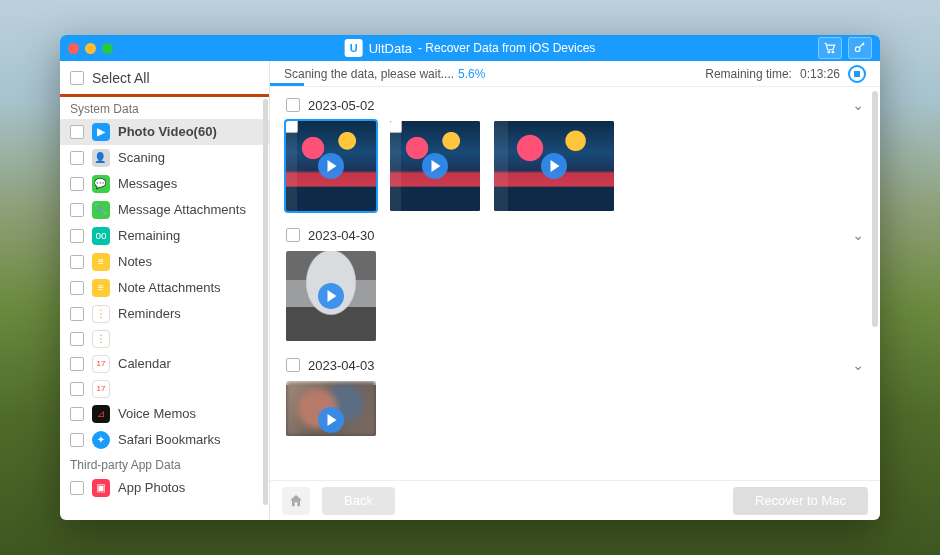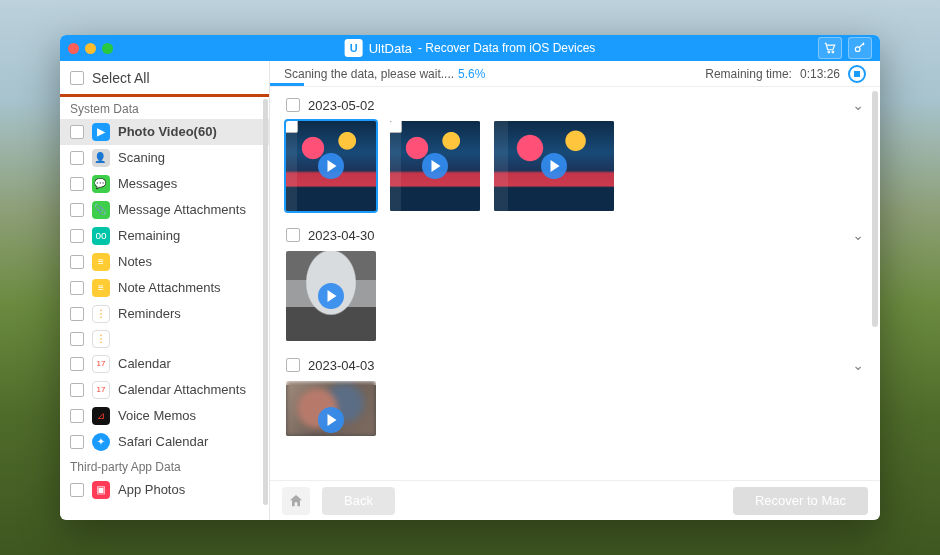--- a/index.html
+++ b/index.html
@@ -257,31 +257,30 @@
             <div class="sb-icon" style="background:#fff;border:1px solid #ddd;color:#ff9500">⋮</div>
           </div>
         <div class="sb-item">
             <input type="checkbox" style="">
             <div class="sb-icon" style="background:#fff;border:1px solid #ddd;color:#ff3b30;font-size:8px">17</div>
             <span>Calendar</span>
           </div>
         <div class="sb-item">
             <input type="checkbox" style="">
             <div class="sb-icon" style="background:#fff;border:1px solid #ddd;color:#ff3b30;font-size:8px">17</div>
-            <span>Calendar Attachments</span>
           </div>
         <div class="sb-item">
             <input type="checkbox" style="">
             <div class="sb-icon" style="background:#111;color:#ff3b30">⊿</div>
             <span>Voice Memos</span>
           </div>
         <div class="sb-item">
             <input type="checkbox" style="">
             <div class="sb-icon" style="background:#1a9cff;border-radius:50%">✦</div>
-            <span>Safari Calendar</span>
+            <span>Safari Bookmarks</span>
           </div>
 
         <div class="section-header">Third-party App Data</div>
         <div class="sb-item">
             <input type="checkbox" style="">
             <div class="sb-icon" style="background:#ff3b57">▣</div>
             <span>App Photos</span>
           </div>
 
       </div>

